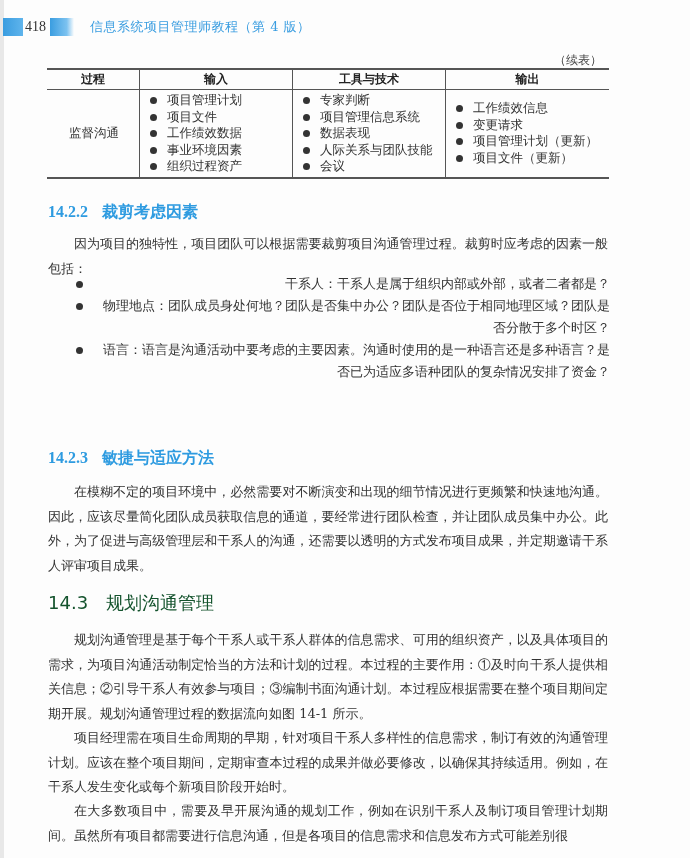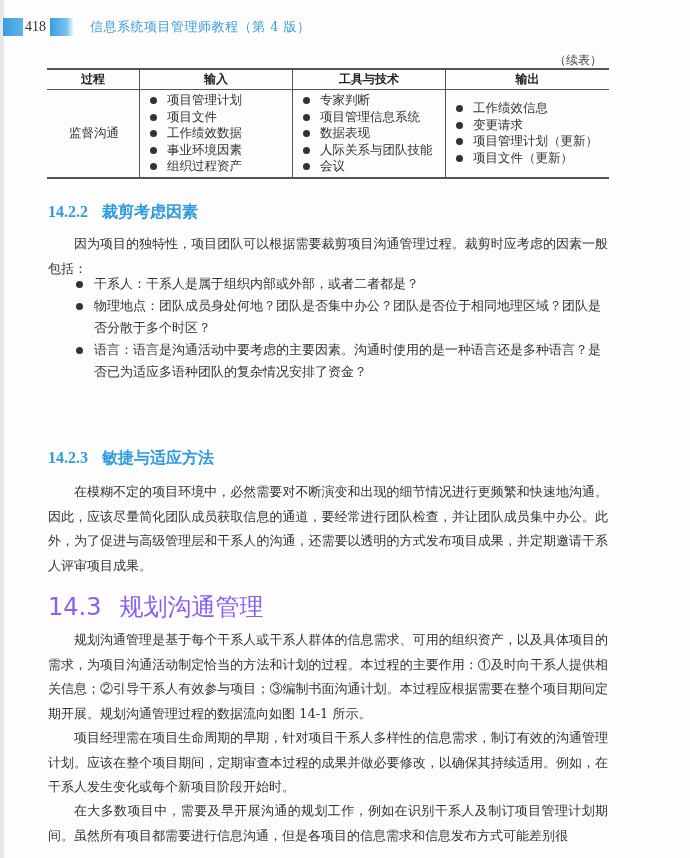--- a/index.html
+++ b/index.html
@@ -20,25 +20,25 @@
   table.proc th { font-weight:bold; font-family:"DejaVu Sans","Liberation Sans",sans-serif; font-size:12px; color:#222; height:19px; border-top:2px solid #555; border-bottom:1px solid #555; border-left:1px solid #555; padding:0; }
   table.proc th:first-child { border-left:none; }
   table.proc td { border-left:1px solid #555; border-bottom:2px solid #555; vertical-align:middle; padding:2px 6px 2px 8px; color:#333; }
   table.proc td:first-child { border-left:none; text-align:center; }
   .blist { list-style:none; margin:0; padding:0; }
   .blist li { line-height:16.5px; position:relative; padding-left:19px; white-space:nowrap; }
   .blist li::before { content:""; position:absolute; left:2px; top:5px; width:7px; height:7px; border-radius:50%; background:#333; }
 
   .h3 { position:absolute; left:48px; font-size:16px; font-weight:bold; color:#2e9be0; font-family:"Liberation Serif",serif; }
   .h3 .num { margin-right:14px; }
-  .h2 { position:absolute; left:48px; top:591px; font-size:24px; color:#8b5cf6; font-family:"DejaVu Sans","Liberation Sans",sans-serif; }
+  .h2 { position:absolute; left:48px; top:591px; font-size:18px; color:#14532d; font-family:"DejaVu Sans","Liberation Sans",sans-serif; }
   .h2 .num { margin-right:18px; }
   .para { position:absolute; left:48px; width:560px; font-size:13px; line-height:24.5px; text-indent:26px; text-align:justify; color:#333; }
   .bullets { position:absolute; left:76px; width:534px; font-size:13px; line-height:22px; list-style:none; margin:0; padding:0; color:#333; }
-  .bullets li { position:relative; padding-left:18px; margin-bottom:0; }
+  .bullets li { position:relative; padding-left:18px; margin-bottom:0;text-align:right; }
   .bullets li::before { content:""; position:absolute; left:0; top:8px; width:7px; height:7px; border-radius:50%; background:#333; }
 </style>
 </head>
 <body>
 
 <div class="page-edge"></div>
 
 <div class="header">
   <div class="hdr-bar-left"></div>
   <span class="page-num">418</span>

